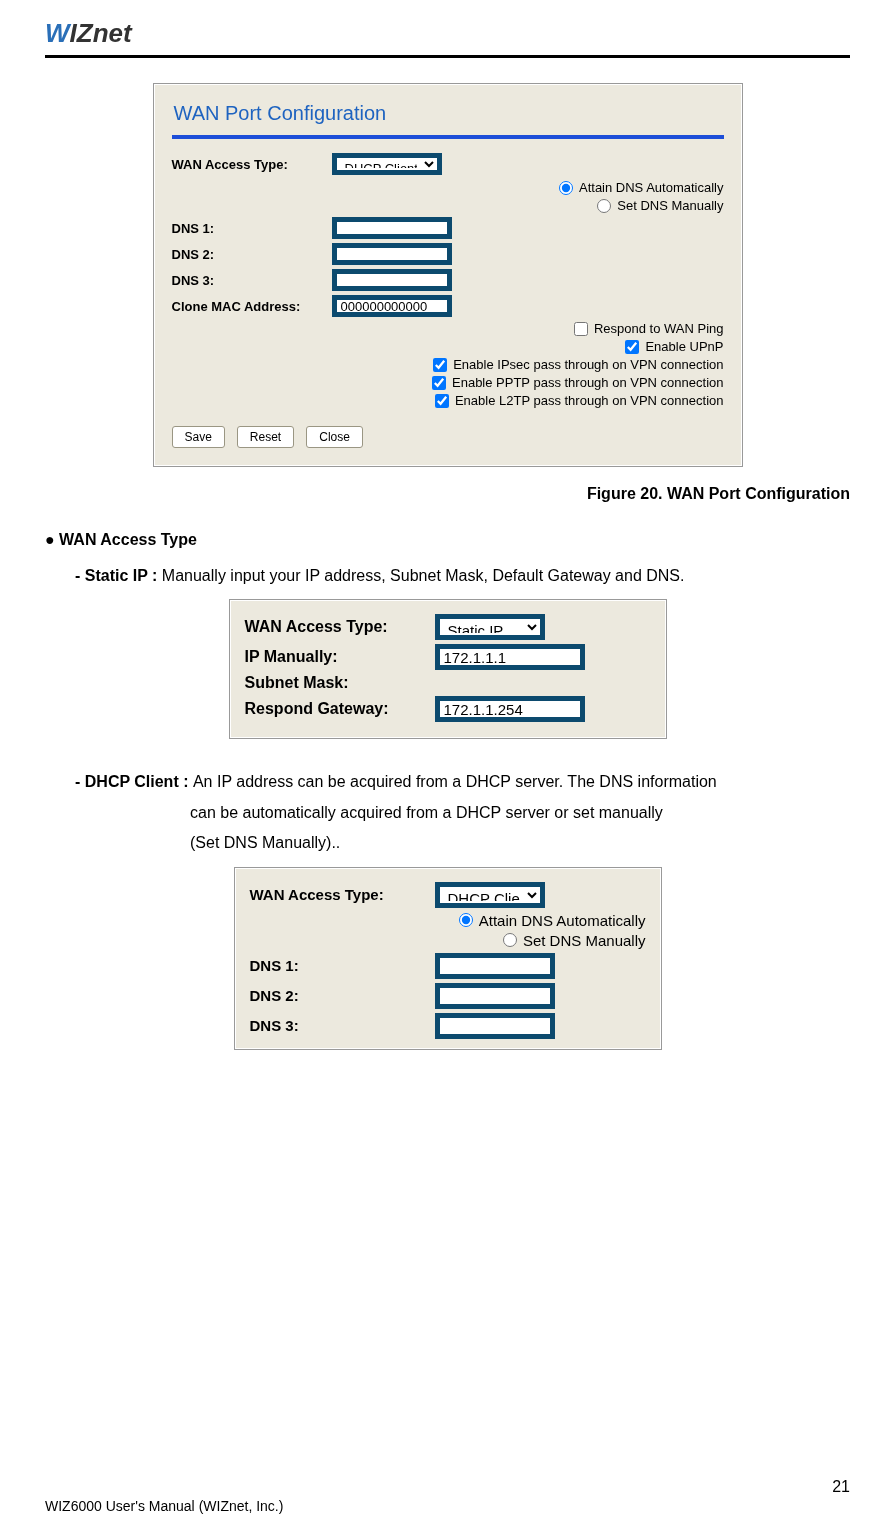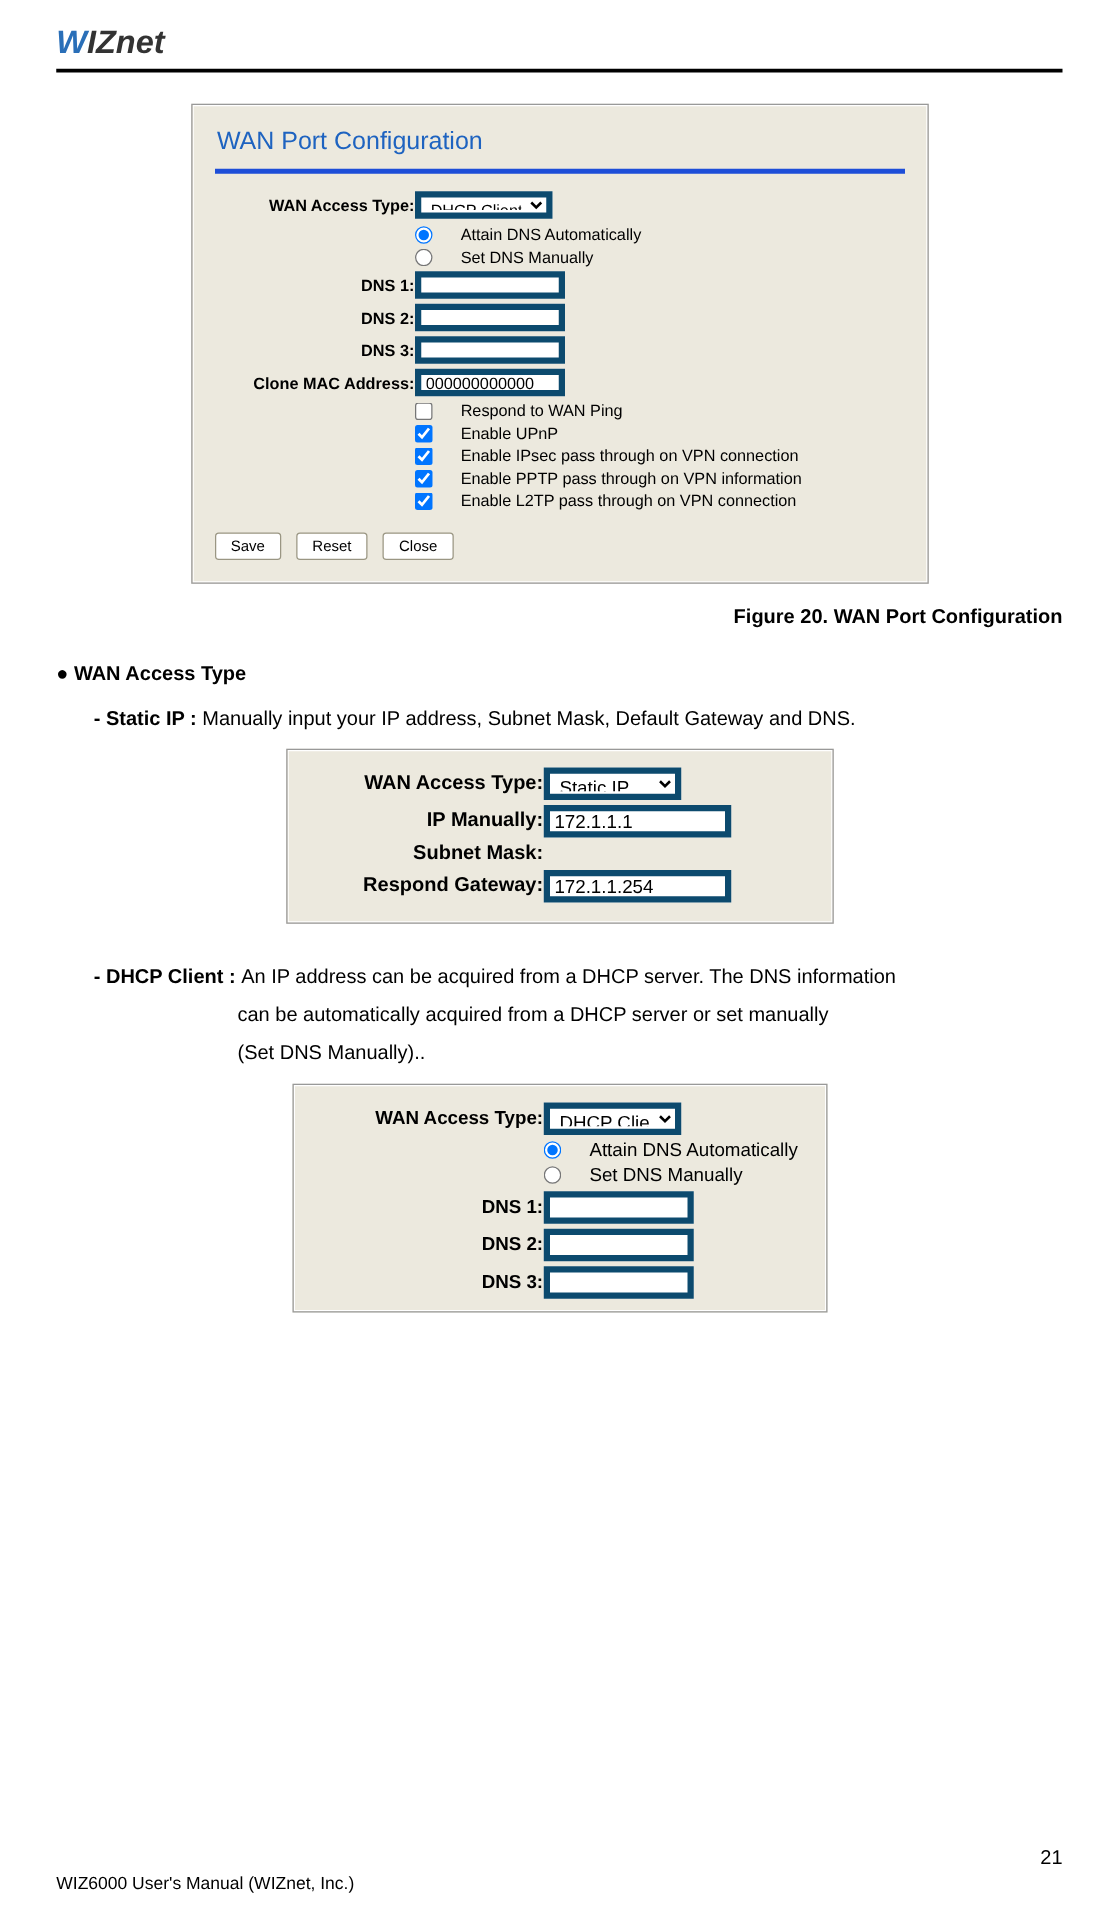--- a/index.html
+++ b/index.html
@@ -50,21 +50,20 @@
     display: flex;
     align-items: center;
     margin: 4px 0;
     font-size: 13px;
   }
   .row .lbl {
     font-weight: bold;
     width: 160px;
     flex: 0 0 160px;
     color: #000;
-    text-align: right;
   }
   .row.s2 .lbl { width: 190px; flex:0 0 190px; font-size:16px; }
   .row .val { flex:1; }
 
   select.ui, input.ui {
     font-family: Arial, sans-serif;
     font-size: 13px;
     border: 5px solid #0c4a6e;
     background: #fff;
     padding: 2px 4px;
@@ -74,21 +73,21 @@
   select.ui { width: 110px; }
   input.ui { width: 120px; }
   input.ui.w150 { width:150px; }
 
   .opt-col {
     margin-left: 160px;
     font-size: 13px;
     color:#000;
   }
   .opt-col.m160 { margin-left:160px; }
-  .opt-row { display:flex; align-items:center; gap:23px; margin:3px 0; }
+  .opt-row { display:flex; align-items:center; gap:6px; margin:3px 0;justify-content:flex-end; }
   .opt-row.rad input { margin:0; }
   .opt-row.cb input { margin:0; }
 
   .buttons {
     display:flex;
     gap:12px;
     margin-top: 18px;
   }
   button.ui {
     font-family: Arial, sans-serif;
@@ -202,21 +201,21 @@
     <div class="opt-row cb">
         <input type="checkbox" checked="" style="">
         <span>Enable UPnP</span>
       </div>
     <div class="opt-row cb">
         <input type="checkbox" checked="" style="">
         <span>Enable IPsec pass through on VPN connection</span>
       </div>
     <div class="opt-row cb">
         <input type="checkbox" checked="" style="">
-        <span>Enable PPTP pass through on VPN information</span>
+        <span>Enable PPTP pass through on VPN connection</span>
       </div>
     <div class="opt-row cb">
         <input type="checkbox" checked="" style="">
         <span>Enable L2TP pass through on VPN connection</span>
       </div>
   </div>
 
   <div class="buttons">
     <button class="ui">Save</button>
     <button class="ui">Reset</button>

